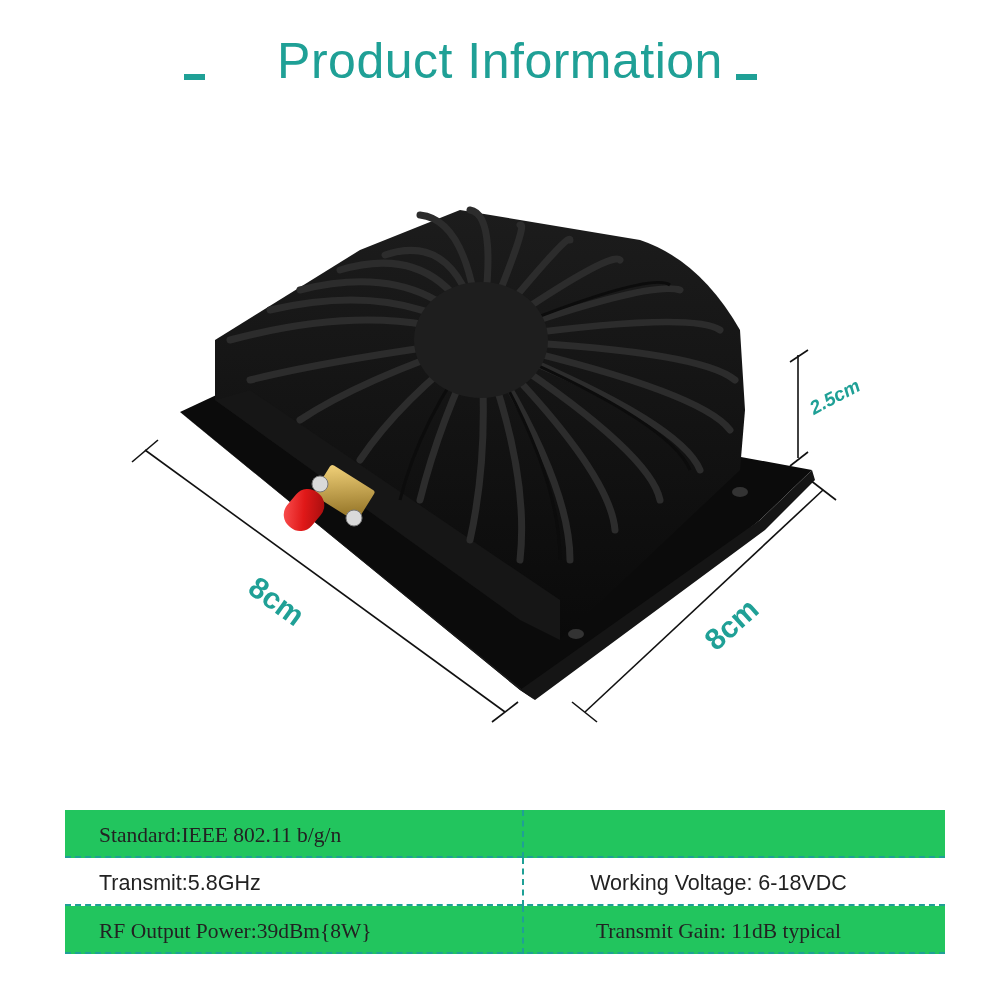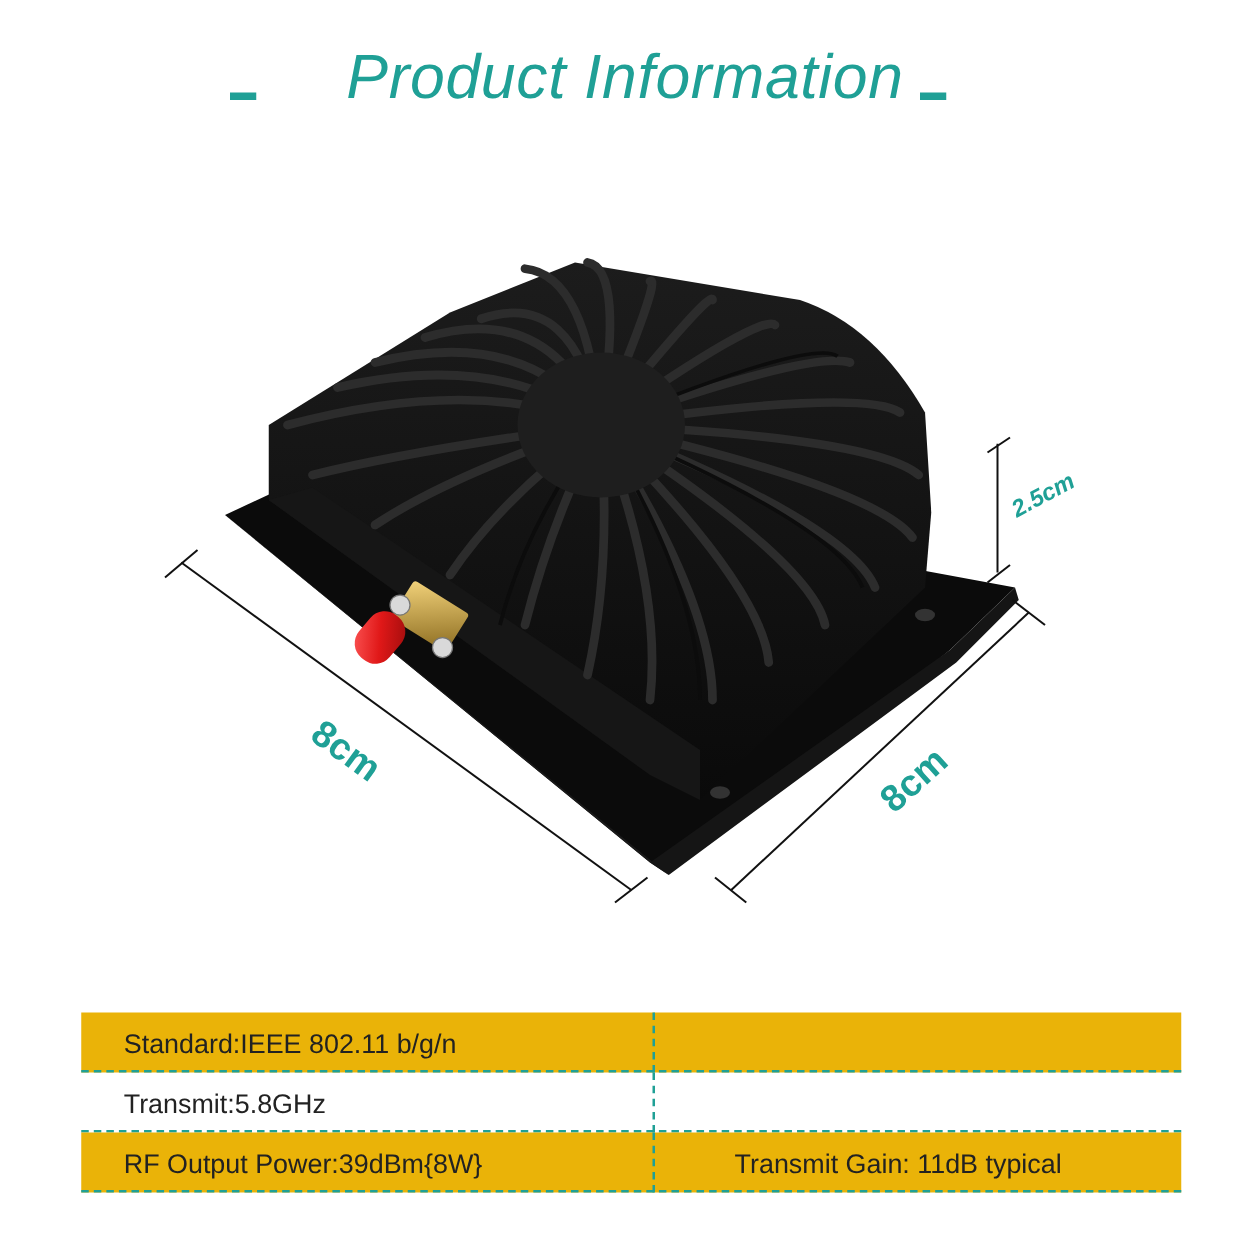--- a/index.html
+++ b/index.html
@@ -1,26 +1,26 @@
 <!DOCTYPE html>
 <html><head>
 <meta charset="utf-8">
 <style>
   html,body{margin:0;padding:0;background:#ffffff;}
   body{width:1000px;height:1000px;position:relative;overflow:hidden;font-family:"Liberation Sans",sans-serif;}
-  .title-wrap{position:absolute;top:22px;left:0;width:1000px;height:80px;font-style:italic;}
+  .title-wrap{position:absolute;top:22px;left:0;width:1000px;height:80px;}
   .title{position:absolute;left:0;width:1000px;top:10px;text-align:center;font-size:50px;color:#1fa096;letter-spacing:0.5px;}
   .dash{position:absolute;top:52px;width:21px;height:6px;background:#1fa096;}
   .dash.l{left:184px;}
   .dash.r{left:736px;}
   .product{position:absolute;left:0;top:0;width:1000px;height:800px;}
   .dim-label{position:absolute;color:#1fa096;font-weight:bold;font-family:"Liberation Sans",sans-serif;}
   .table{position:absolute;left:65px;top:810px;width:880px;}
   .row{position:relative;height:48px;display:flex;}
-  .row.shaded{background:#eab308;}
+  .row.shaded{background:#22c55e;font-family:Liberation Serif, serif;}
   .row .sep{position:absolute;left:0;right:0;bottom:0;border-bottom:2px dashed #1fa096;}
   .cell{height:48px;line-height:50px;font-size:21.5px;color:#222;}
   .cell.left{width:457px;padding-left:34px;box-sizing:border-box;}
   .cell.right{flex:1;text-align:center;padding-right:30px;box-sizing:border-box;}
   .vsep{position:absolute;left:457px;top:0;bottom:0;border-left:2px dashed #1fa096;}
 </style>
 </head>
 <body>
 
 <div class="title-wrap">
@@ -123,20 +123,21 @@
 <div class="dim-label" style="left:806px;top:400px;font-size:19px;font-style:italic;transform:rotate(-28deg);transform-origin:left top;">2.5cm</div>
 
 <div class="table">
   <div class="row shaded">
     <div class="cell left">Standard:IEEE 802.11 b/g/n</div>
     <div class="vsep"></div>
     <div class="sep"></div>
   </div>
   <div class="row">
     <div class="cell left">Transmit:5.8GHz</div>
+    <div class="cell right">Working Voltage: 6-18VDC</div>
     <div class="vsep"></div>
     <div class="sep"></div>
   </div>
   <div class="row shaded">
     <div class="cell left">RF Output Power:39dBm{8W}</div>
     <div class="cell right">Transmit Gain: 11dB typical</div>
     <div class="vsep"></div>
     <div class="sep"></div>
   </div>
 </div>

